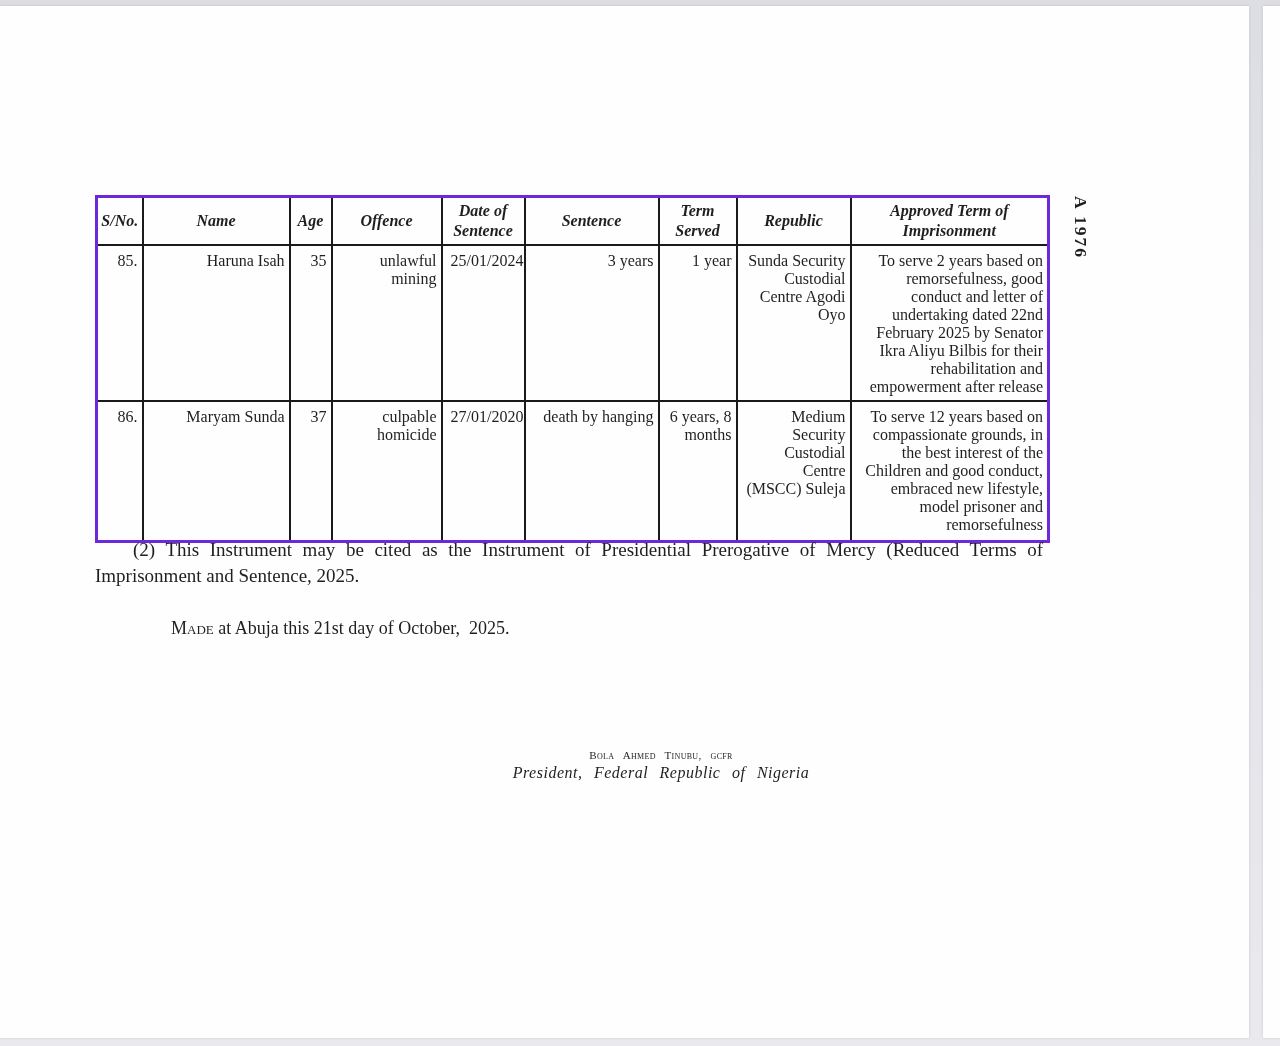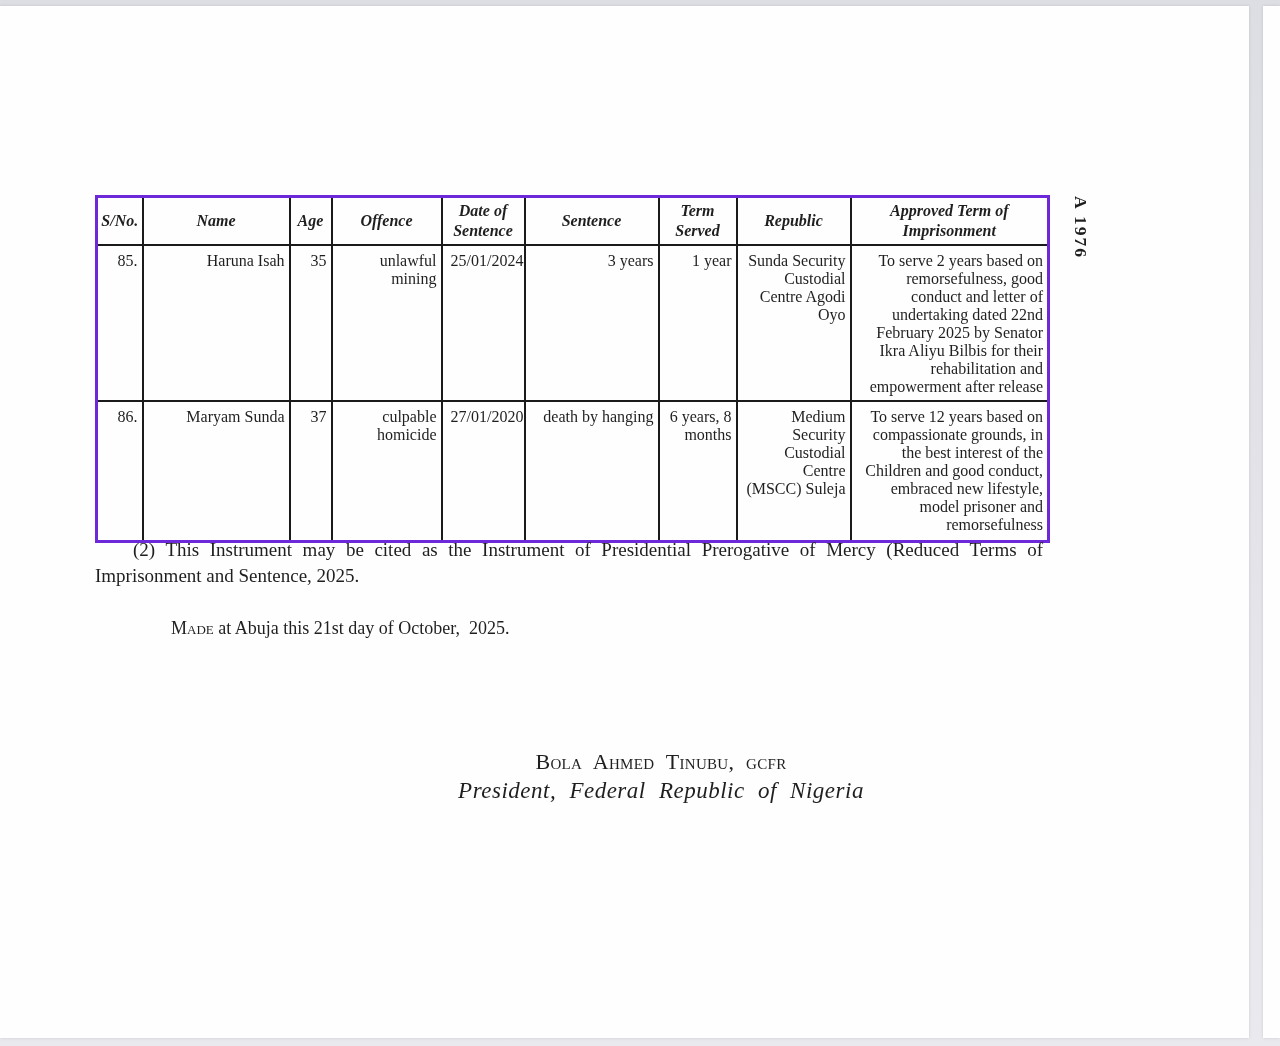--- a/index.html
+++ b/index.html
@@ -103,28 +103,28 @@
   }
   .sc { font-variant: small-caps; }
   .signature {
     position: absolute;
     left: 60px;
     top: 743px;
     width: 1202px;
     text-align: center;
   }
   .sig-name {
-    font-size: 22px;
+    font-size: 11px;
     word-spacing: 6px;
     letter-spacing: 0.3px;
   }
   .sig-title {
     margin-top: 3px;
     font-style: italic;
-    font-size: 23px;
+    font-size: 16px;
     word-spacing: 7px;
     letter-spacing: 0.5px;
   }
 </style>
 </head>
 <body>
 
 <div class="canvas">
 
   <div class="page main-page">

